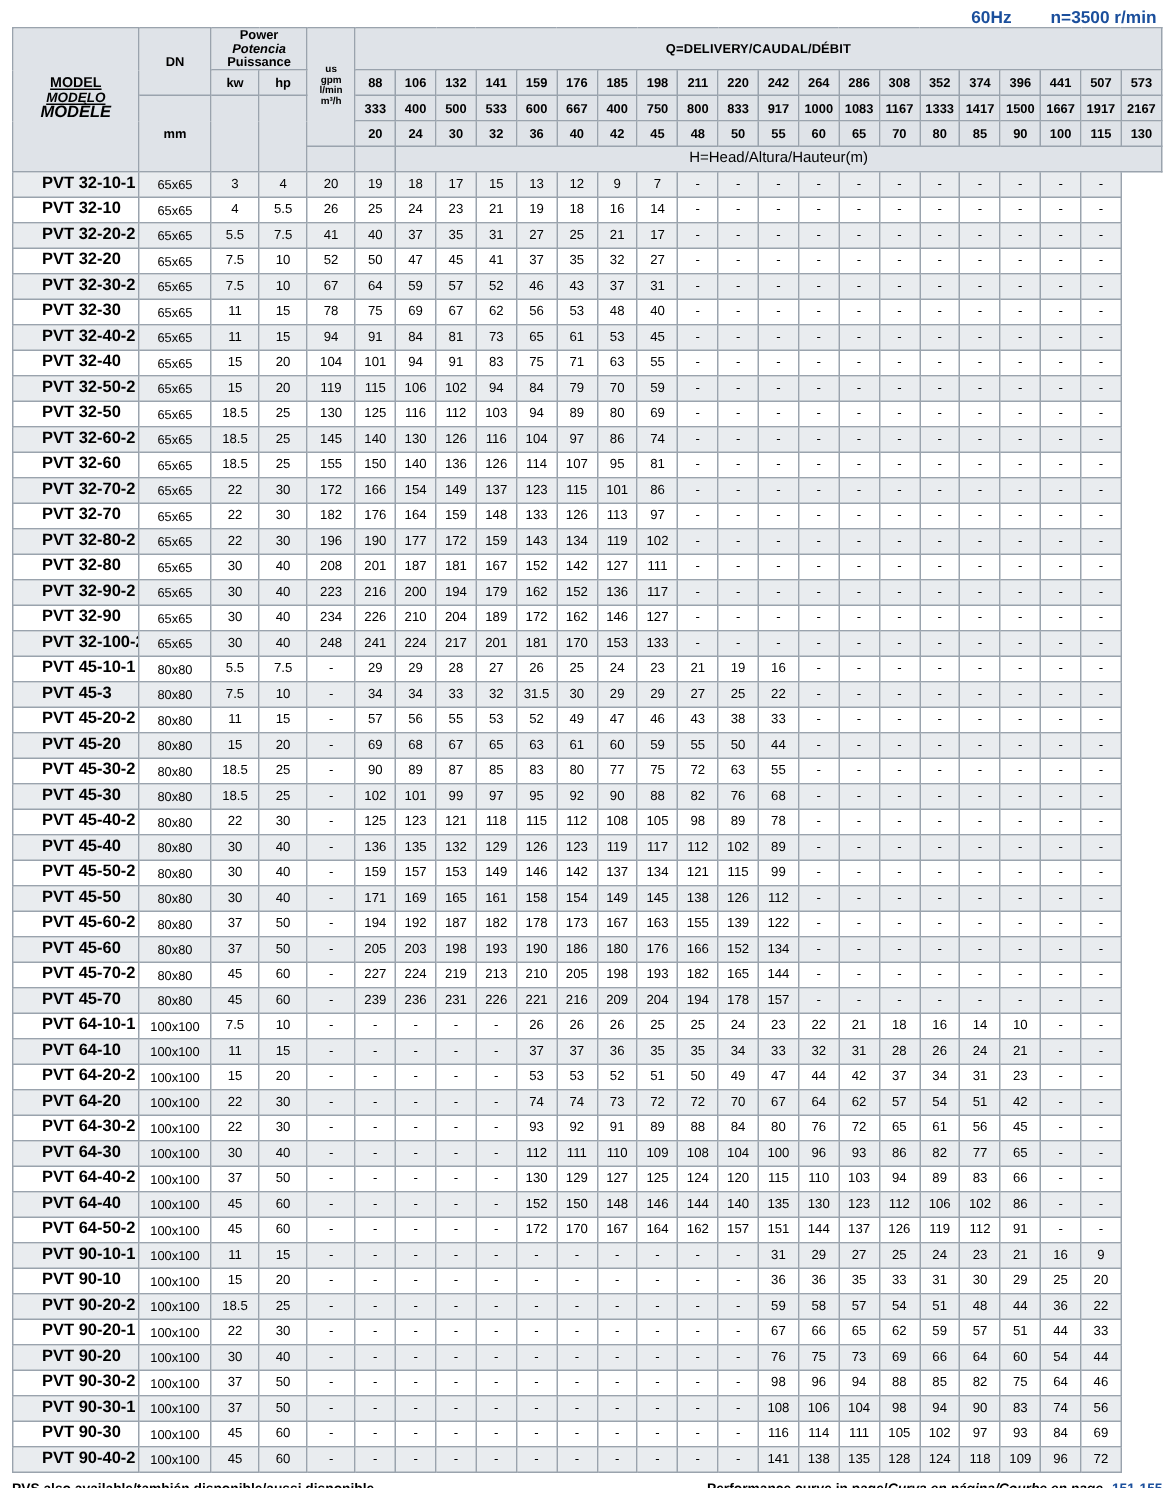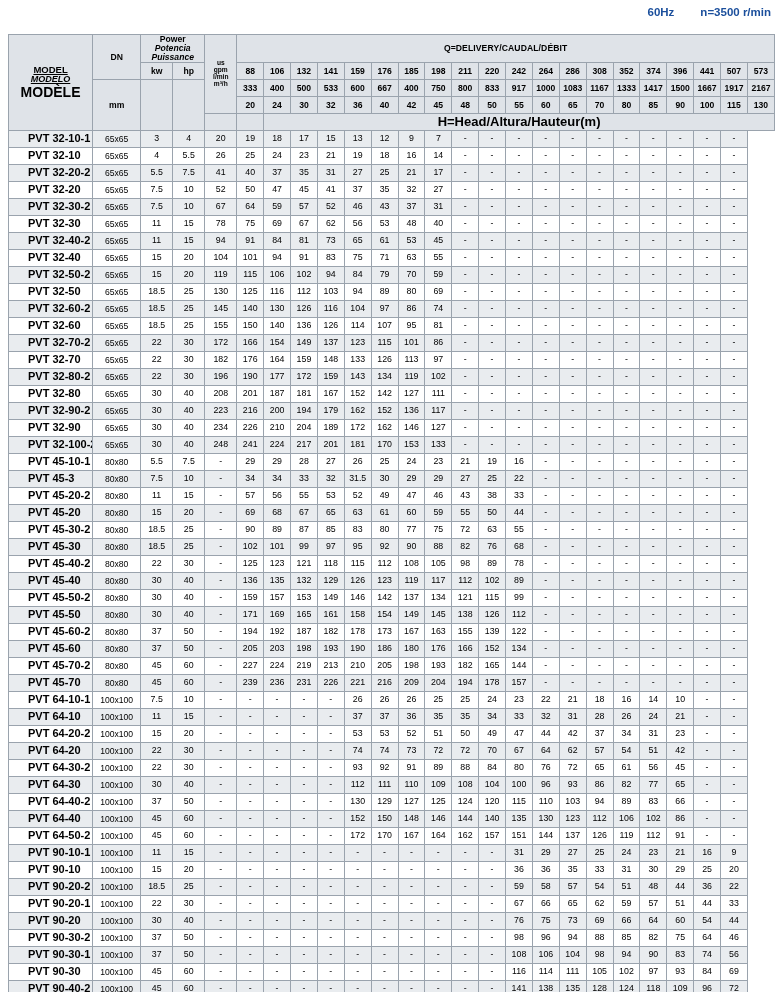--- a/index.html
+++ b/index.html
@@ -22,21 +22,21 @@
     padding: 6px 8px 4px 8px;
     position: relative;
   }
   
   .topline {
     display: flex;
     justify-content: flex-end;
     align-items: baseline;
     gap: 26px;
     padding-right: 4px;
-    padding-bottom: 16px;
+    padding-bottom: 0;
     font-weight: bold;
     font-size: 11.5px;
     color: #1b4f9c;
   }
   
   table.pump {
     border-collapse: collapse;
     width: 767px;
     table-layout: fixed;
     font-size: 9px;
@@ -56,32 +56,32 @@
     font-weight: bold;
     font-size: 8.6px;
   }
   .hdr-model {
     width: 84px;
     font-weight: bold;
     font-size: 9.5px;
   }
   .hdr-model .l1 { font-size: 9.5px; text-decoration: underline; }
   .hdr-model .l2 { font-size: 9px; font-style: italic; text-decoration: underline; }
-  .hdr-model .l3 { font-size: 14px; }
+  .hdr-model .l3 { font-size: 11px; font-style: italic; }
   .hdr-dn { width: 48px; }
   .hdr-pw { width: 64px; }
   .col-kw, .col-hp { width: 32px; }
   .qhead {
     font-size: 8.6px;
     font-weight: bold;
     letter-spacing: 0.1px;
   }
   .hhead {
-    font-size: 13px;
-    font-weight: bold;
+    font-size: 10px;
+    font-weight: normal;
   }
   .unitcell {
     font-size: 7.4px;
     font-weight: bold;
     text-align: right;
     padding-right: 2px;
     line-height: 1.15;
   }
   .unitcell .sm { font-size: 6.6px; font-weight: bold; }
   .flowcell {
@@ -166,21 +166,21 @@
       <tr>
         <td class="hdr-model" rowspan="5">
           <div class="l1">MODEL</div>
           <div class="l2">MODELO</div>
           <div class="l3">MODÈLE</div>
         </td>
         <td class="hdr-dn" rowspan="2">DN</td>
         <td class="hdr-pw" colspan="2">
           <div>Power</div>
           <div style="font-style:italic">Potencia</div>
-          <div style="font-style:italic">Puissance</div>
+          <div style="">Puissance</div>
         </td>
         <td class="unitcell" rowspan="4">
           <div class="sm">us</div>
           <div class="sm">gpm</div>
           <div class="sm">l/min</div>
           <div class="sm">m³/h</div>
         </td>
         <td class="qhead" id="qhead-cell" colspan="20">Q=DELIVERY/CAUDAL/DÉBIT</td>
       </tr>
       <tr>

